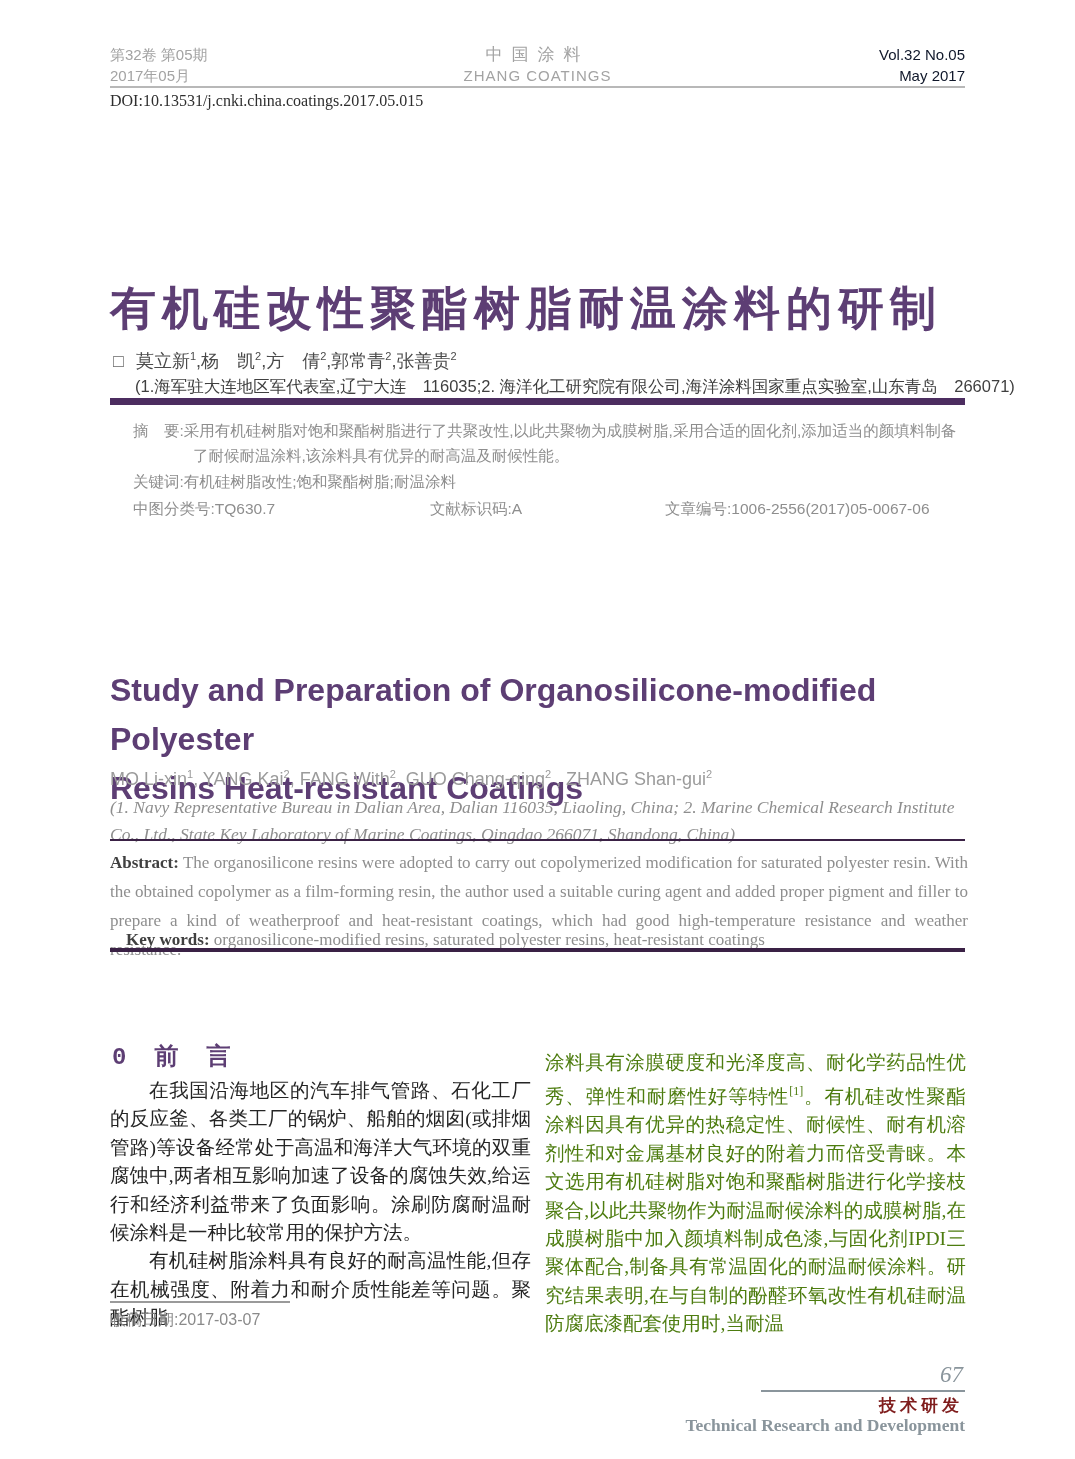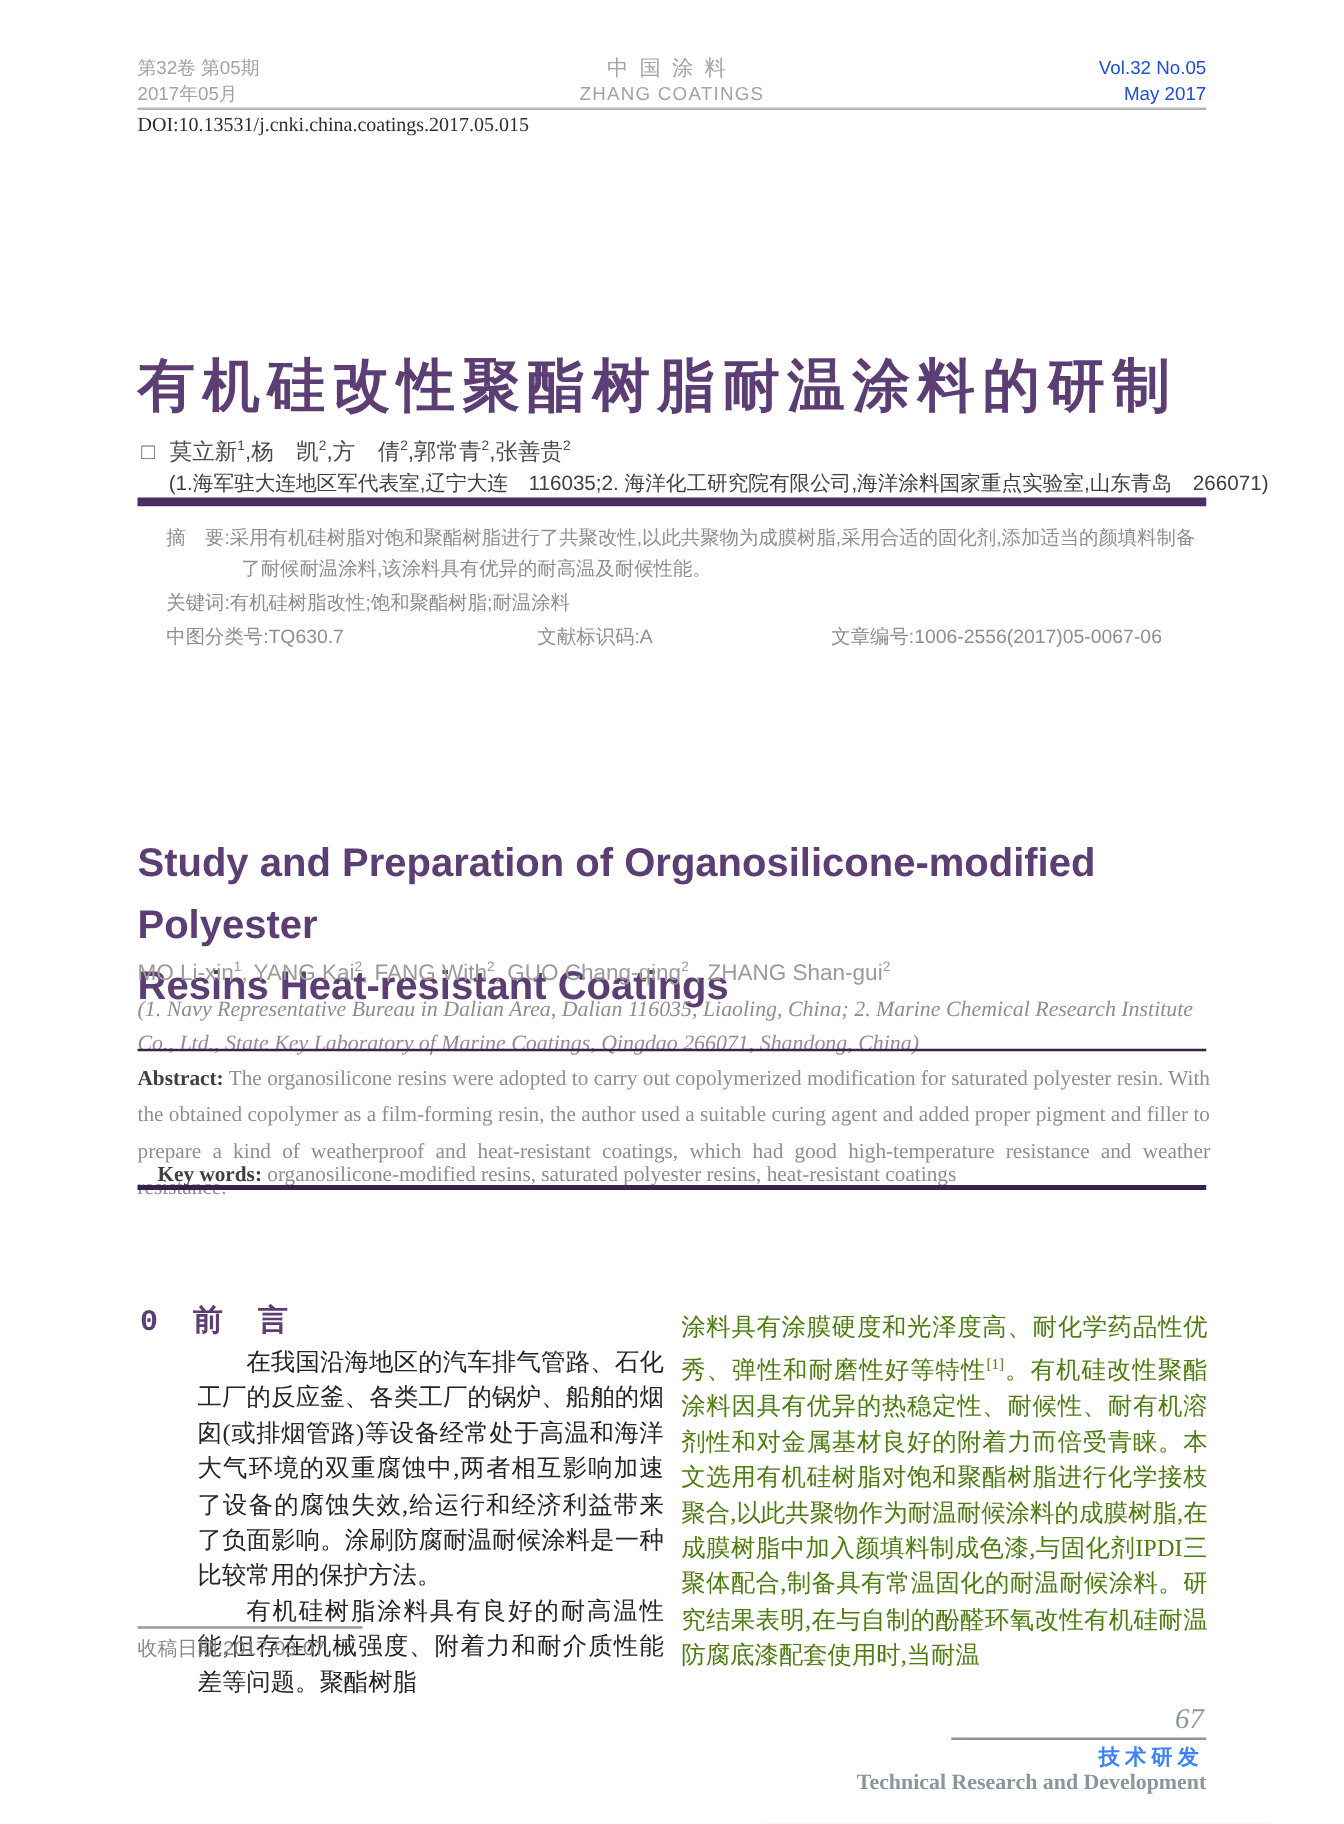--- a/index.html
+++ b/index.html
@@ -23,21 +23,21 @@
   }
   .mast-center {
     left: 0; right: 0; top: 44px; text-align: center; color: #a3a3a3;
     font-family: "Liberation Sans", sans-serif;
   }
   .mast-center .cn { font-size: 17px; letter-spacing: 9px; line-height: 21px; }
   .mast-center .en { font-size: 15px; letter-spacing: 1px; line-height: 21px; }
   .mast-right {
     right: 110px; top: 44px; text-align: right;
     font-family: "Liberation Sans", sans-serif;
-    font-size: 15px; line-height: 21px; color: #1d4ed8;
+    font-size: 15px; line-height: 21px; color: #0f172a;
   }
   .mast-rule { left: 110px; width: 855px; top: 86px; height: 2px; background: #b8b8b8; }
   .doi-line { left: 110px; top: 92px; font-size: 16px; color: #2e2e2e; }
 
   
   .title-cn {
     left: 110px; top: 278px; width: 900px;
     font-family: "Liberation Sans", sans-serif;
     font-size: 46px; font-weight: bold; letter-spacing: 6px;
     color: #5d3e74; white-space: nowrap;
@@ -111,21 +111,21 @@
   .sec-heading {
     left: 112px; top: 1040px;
     font-family: Liberation Mono, monospace;
     font-size: 24px; color: #5d3e74; letter-spacing: 2px;
   }
   .col-left {
     left: 110px; top: 1077px; width: 421px;
     font-size: 19.5px; line-height: 28.4px; color: #252525;
     text-align: justify;
   }
-  .col-left p { text-indent: 2em; margin-left: 48px; }
+  .col-left p { text-indent: 2em; }
   .col-right {
     left: 545px; top: 1049px; width: 421px;
     font-size: 19.5px; line-height: 28.4px; color: #4d7c0f;
     text-align: justify;
   }
   .col-right sup { font-size: 12px; vertical-align: super; }
 
   
   .foot-rule { left: 110px; width: 180px; top: 1301px; height: 2px; background: #9a9a9a; }
   .footnote {
@@ -136,21 +136,21 @@
 
   
   .page-num {
     right: 112px; top: 1362px;
     font-size: 23px; color: #8a959c; font-style: italic;
   }
   .footer-rule { right: 110px; width: 204px; top: 1390px; height: 2px; background: #8a959c; }
   .footer-cn {
     right: 112px; top: 1394px;
     font-family: "Liberation Sans", sans-serif;
-    font-size: 17px; font-weight: bold; letter-spacing: 4px; color: #3b82f6;
+    font-size: 17px; font-weight: bold; letter-spacing: 4px; color: #7f1d1d;
   }
   .footer-en {
     right: 110px; top: 1415px;
     font-size: 17.5px; font-weight: bold; color: #8a959c;
   }
 </style>
 </head>
 <body>
 
 <div class="page">

